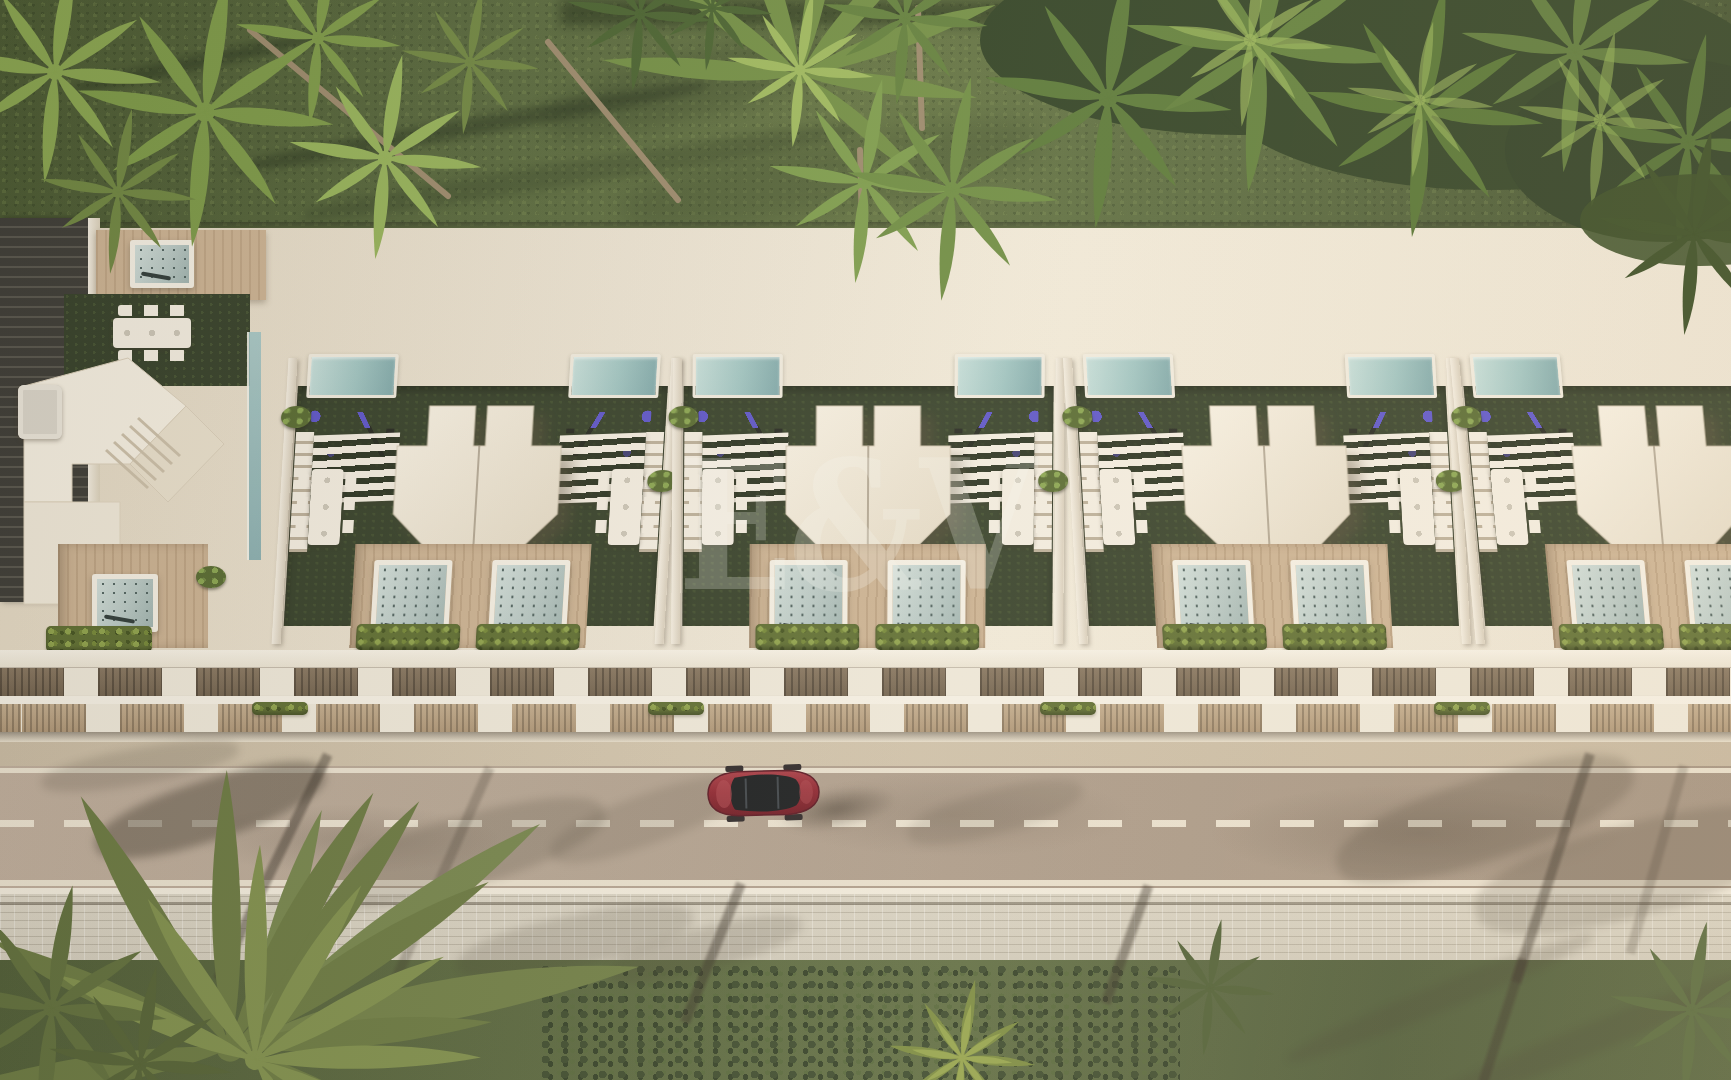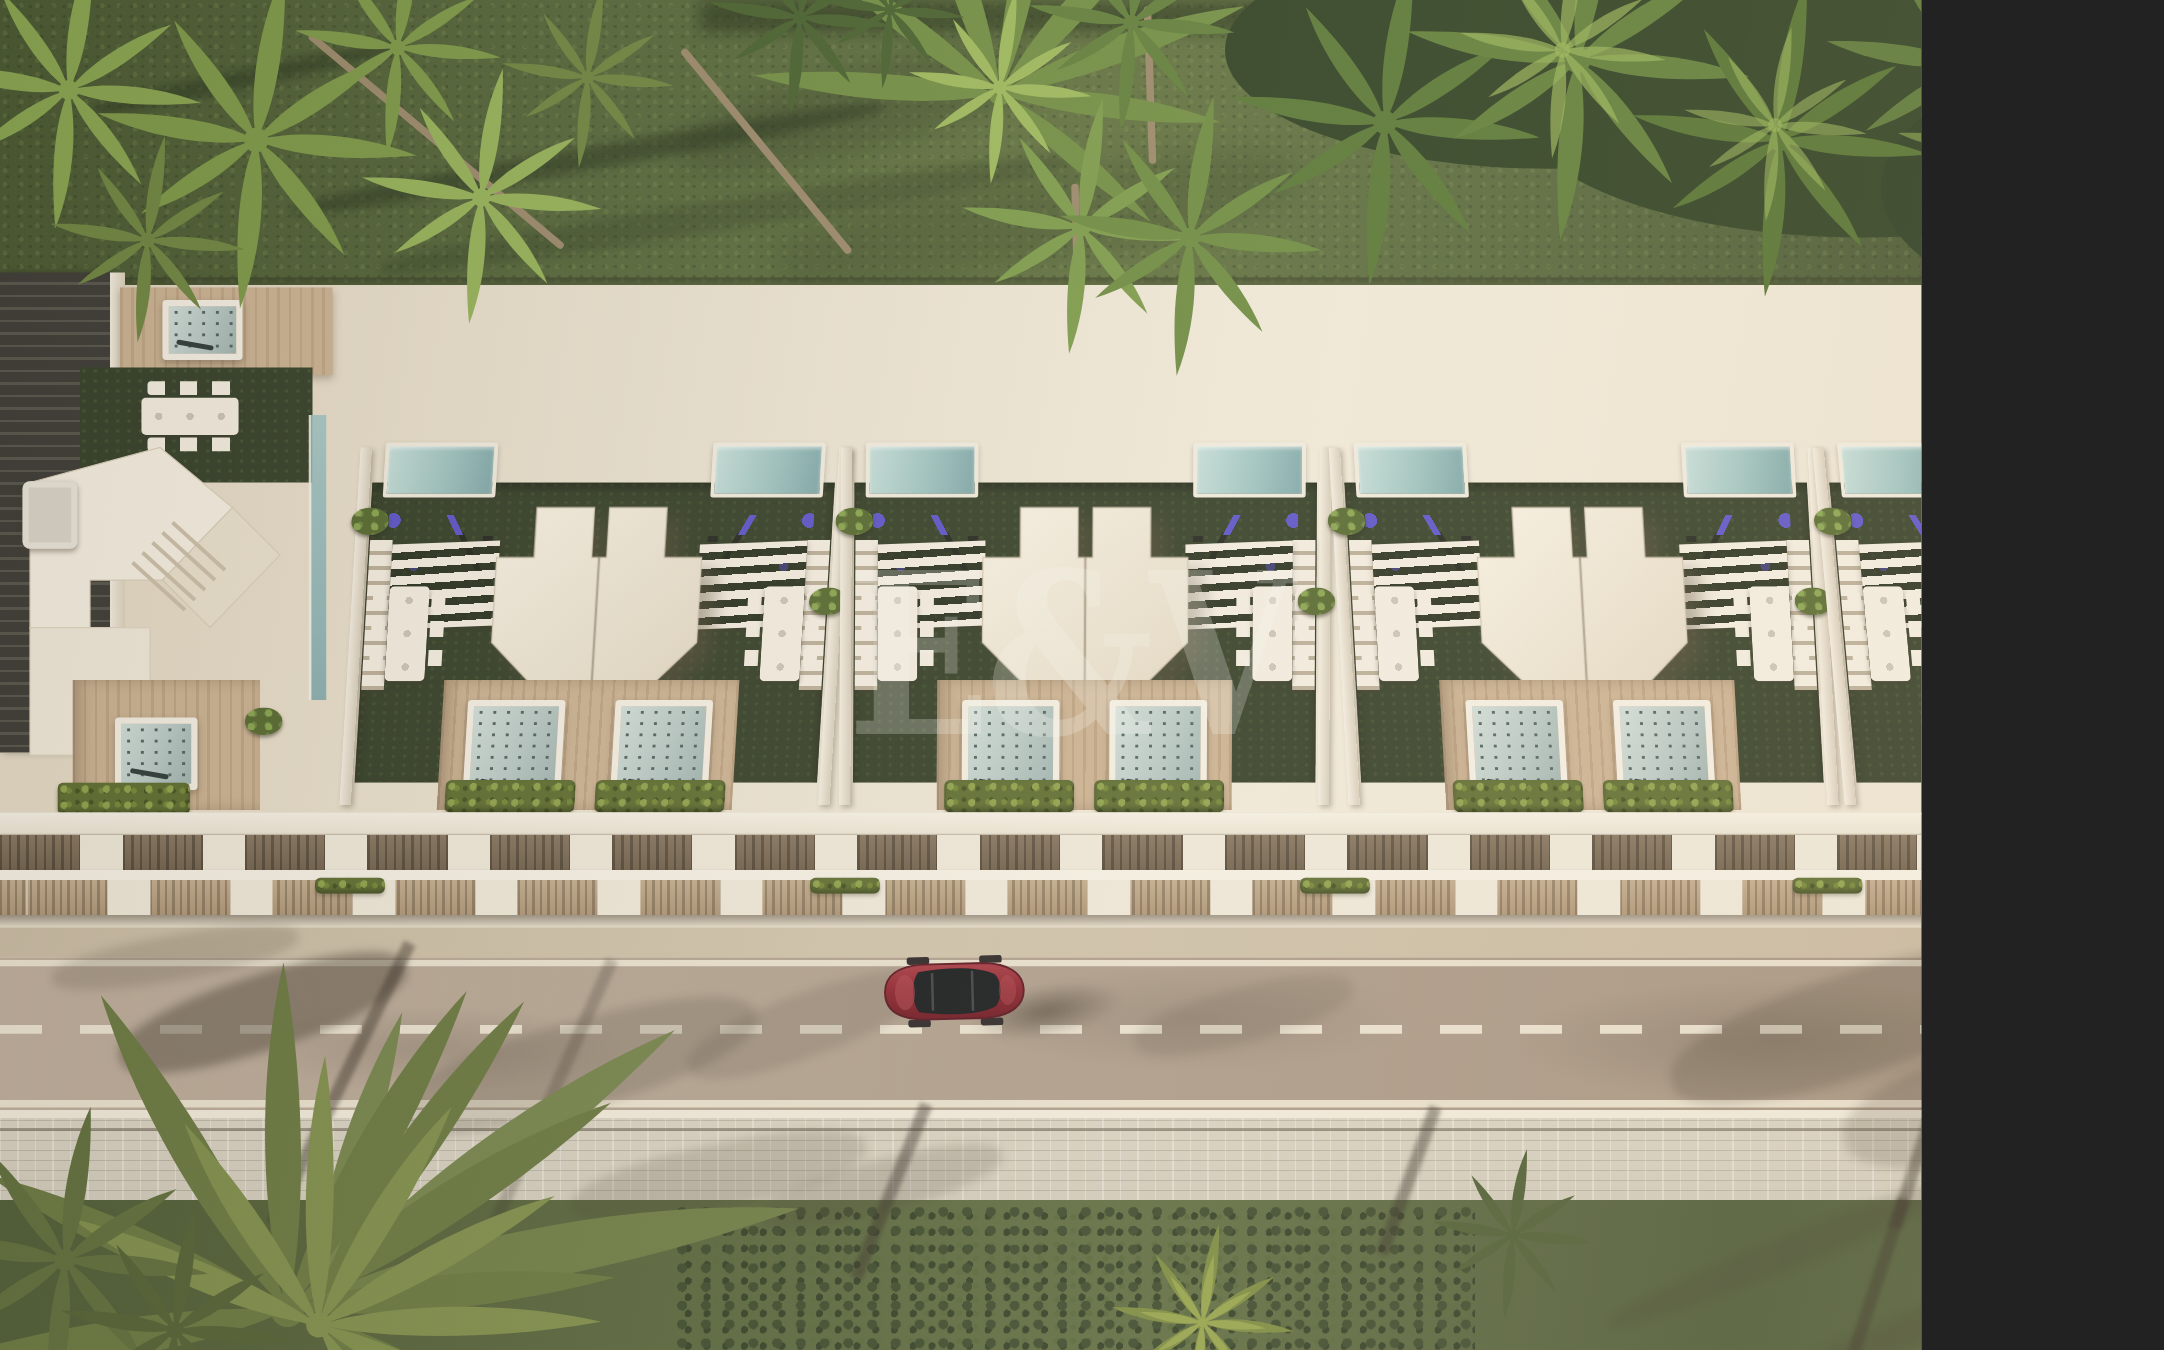--- a/index.html
+++ b/index.html
@@ -1,16 +1,16 @@
 <!DOCTYPE html>
 <html style="--roof: #e9e1d1; --roofL: #e1d6c1; --parapet: #f3eee3; --white: #f1ebdf; --pier: #ece6d8; --pergolaDark: #3b3a35; --glassFence: #7fa9ad; --turf: #333e28; --poolA: #c3dcd8; --poolB: #7da6a8; --deck: #c9b091; --jacRim: #f2ede2; --jacWater: #b6c6c3; --jacDot: #4e615f; --hedge: #5c6c30; --hedgeHi: #8ca04a; --hedgeLo: #42511f; --louver1: #84735e; --louver2: #c0aa8c; --facadeBase: #e5dcca; --walkTop: #cfc2ab; --road: #b3a392; --roadDark: #a08f7e; --roadLine: #ece4d3; --curb: #eee8da; --paver: #d7d1c2; --grassTop: #55663b; --grassBot: #56643c; --bush: #3a482c; --canopy: #2c3e21; --palmMid: #5d7c38; --palmHi: #94b055; --fan: #86a24e; --trunk: #99876a; --carBody: #8c222e; --carHi: #b24a52; --carGlass: #16191c; --gym: #5a52c8; --machine: #23261f; --sofa: #d8d3c8; --shadow: rgba(60,52,40,0.42); --wm: rgba(248,246,240,0.24);"><head>
 <meta charset="utf-8">
 <style>
   html,body{margin:0;padding:0;background:#222;font-family:"Liberation Sans",sans-serif;}
-  #stage{position:relative;width:1537px;height:1080px;overflow:hidden;background:var(--roof,#e9e1d1);}
+  #stage{position:relative;width:1731px;height:1080px;overflow:hidden;background:var(--roof,#e9e1d1);}
   #stage *{box-sizing:border-box;}
   .abs{position:absolute;}
   
   .veg-top{left:0;top:0;width:1731px;height:228px;
     background:linear-gradient(100deg,#46552f 0%,var(--grassTop,#55663b) 30%,#607140 52%,var(--grassTop,#55663b) 70%,#3c4c2a 100%);}
   .veg-top .mottle{position:absolute;inset:0;
     background-image:radial-gradient(circle 2px at 30% 40%,rgba(140,160,90,.20) 97%,transparent),
                      radial-gradient(circle 1.5px at 70% 65%,rgba(30,42,20,.25) 97%,transparent);
     background-size:13px 11px,9px 8px;}
   .veg-top .canopy-edge{position:absolute;left:560px;top:0;width:560px;height:26px;background:rgba(28,40,18,.55);filter:blur(6px);}

